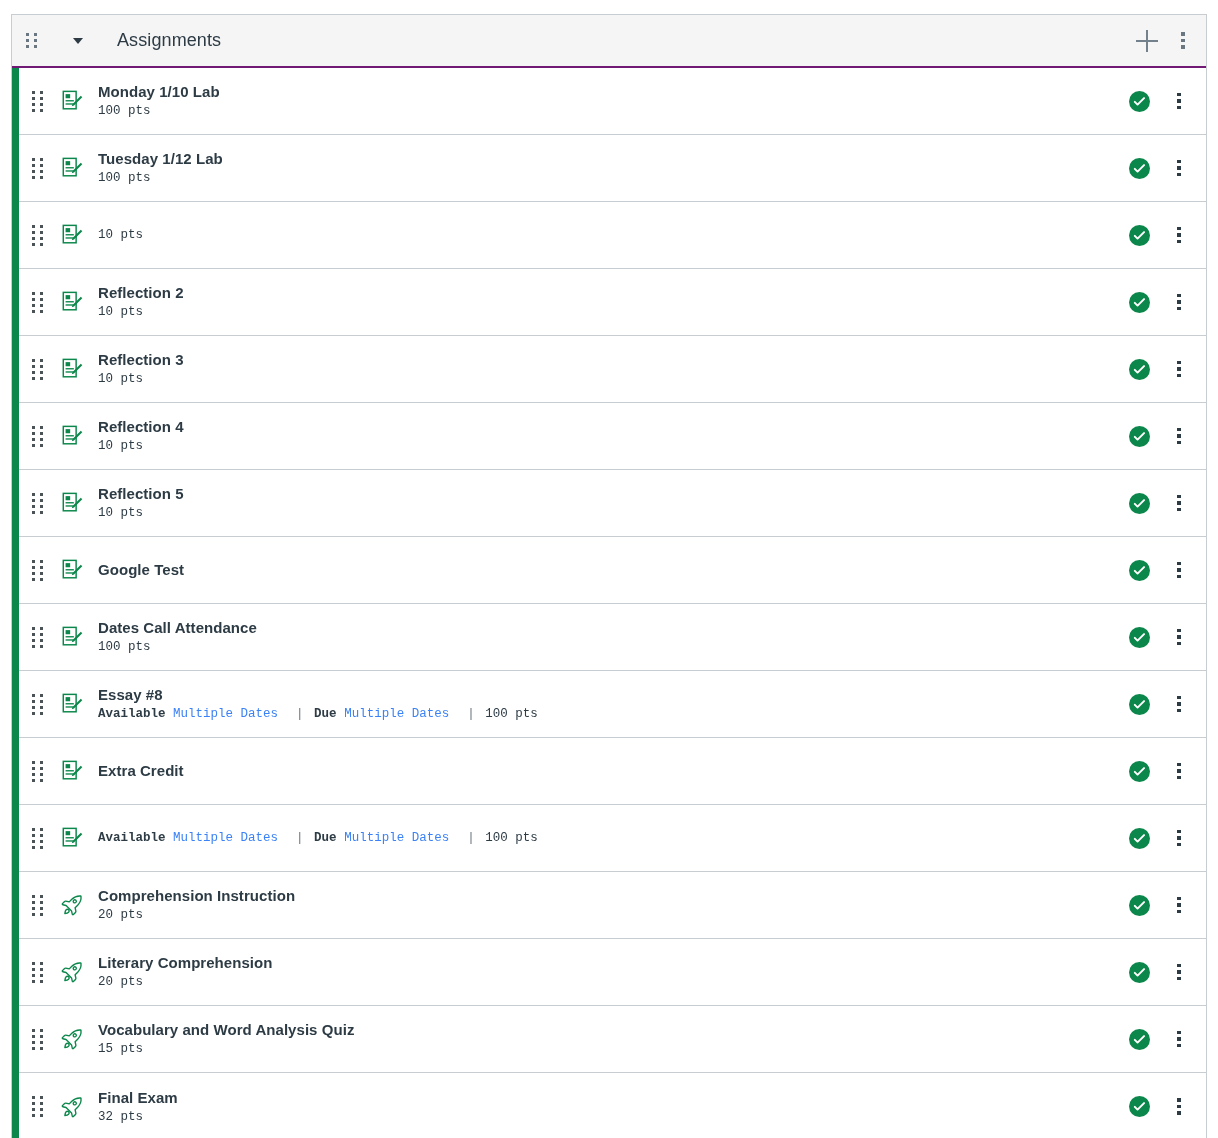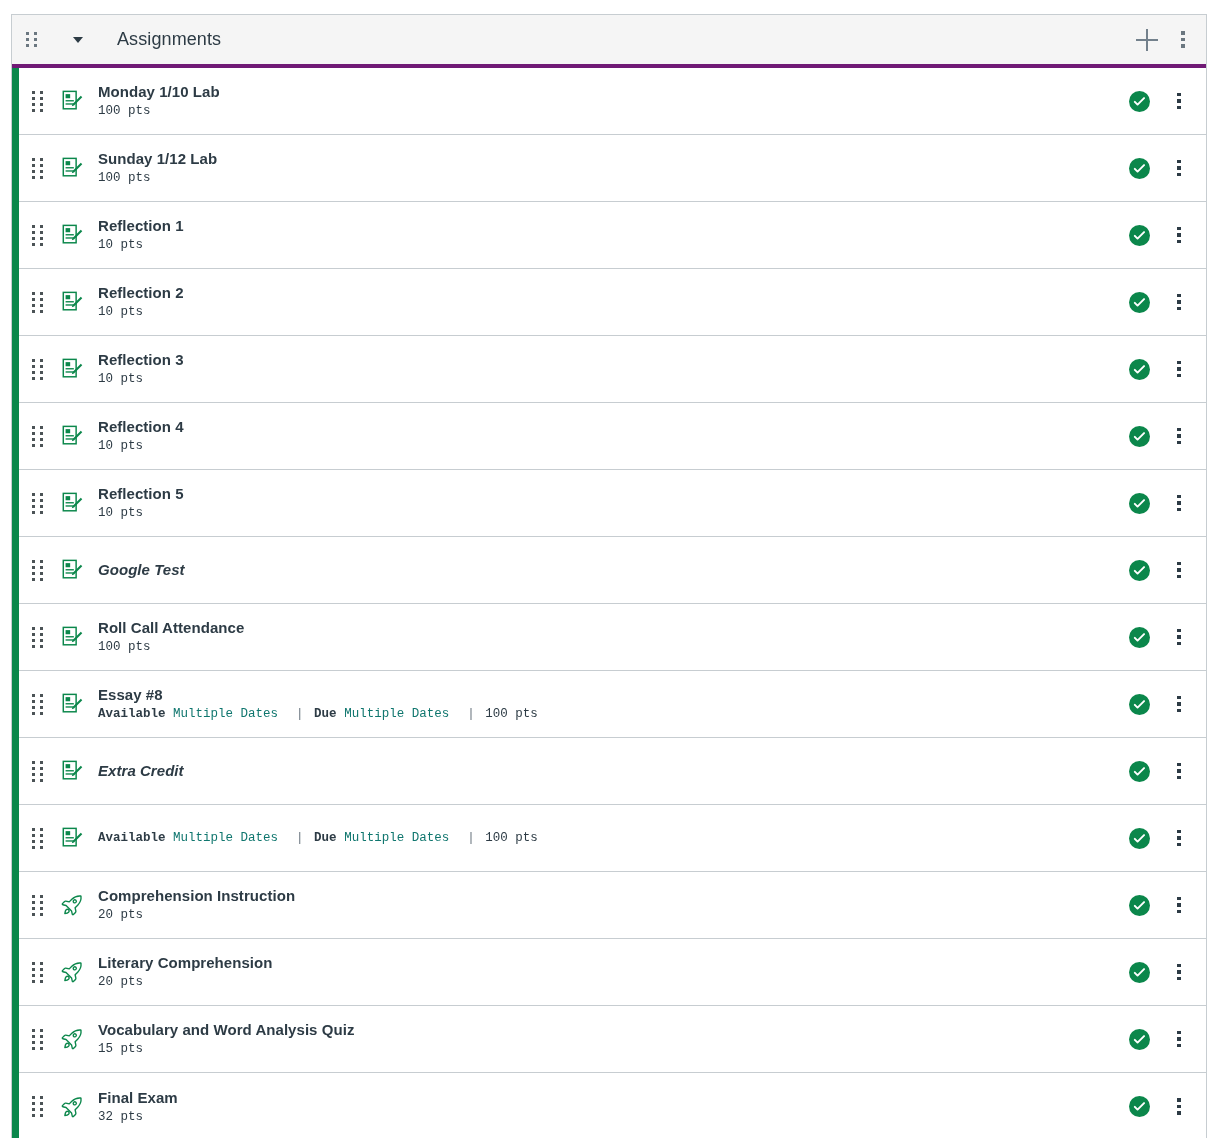--- a/index.html
+++ b/index.html
@@ -23,21 +23,21 @@
     border: 1px solid #c7cdd1;
     background: #ffffff;
   }
 
   
   .ag-header {
     display: flex;
     align-items: center;
     height: 53px;
     background: #f5f5f5;
-    border-bottom: 4px solid #701a75;
+    border-bottom: 2px solid #701a75;
     box-sizing: border-box;
     padding: 0 12px 0 11px;
     gap: 24px;
   }
   .hdr-drag {
     width: 16px;
     display: flex;
     justify-content: center;
     margin-right: 10px;
     cursor: grab;
@@ -170,21 +170,21 @@
     line-height: 18px;
     letter-spacing: .05px;
   }
   .row-meta {
     font-size: 12.5px;
     color: #2d3b45;
     line-height: 15px;
     font-family: Liberation Mono, monospace;
   }
   .row-meta .lbl { font-weight: bold; margin-top: 12px; }
-  .row-meta .lnk { color: #0f766e; }
+  .row-meta .lnk { color: #3b82f6; }
   .row-meta .sep { color: #6b7780; padding: 0 3px; }
 
   .row-right {
     display: flex;
     align-items: center;
     gap: 18px;
     padding-right: 4px;
   }
   .pub-badge {
     width: 21px;
@@ -193,21 +193,21 @@
     background: #0b874b;
     display: flex;
     align-items: center;
     justify-content: center;
     cursor: pointer;
     flex: none;
   }
   .pub-badge svg { display: block; }
 
   
-  .row-main.single { gap: 0; font-style: italic; }
+  .row-main.single { gap: 0; }
 </style>
 </head>
 <body>
 
 <div class="ag-wrapper">
 
   <div class="ag-header">
     <span class="hdr-drag">
       <span class="dots-2x3">
           <i></i>
@@ -286,21 +286,21 @@
         <span class="row-icon">
           <svg width="22" height="22" viewBox="0 0 24 24" aria-hidden="true">
             <rect x="2.5" y="1.5" width="14" height="19" fill="none" stroke="#0b874b" stroke-width="1.6"></rect>
             <rect x="5" y="4.5" width="5" height="4.5" fill="#0b874b"></rect>
             <rect x="5" y="11" width="9" height="1.5" fill="#0b874b"></rect>
             <rect x="5" y="14.5" width="9" height="1.5" fill="#0b874b"></rect>
             <path d="M21.6 6.2l1.6 1.6-9 9-2.4.8.8-2.4z" fill="#0b874b"></path>
           </svg>
         </span>
         <div class="row-main">
-          <a class="row-title">Sunday 1/12 Lab</a>
+          <a class="row-title">Tuesday 1/12 Lab</a>
           <div class="row-meta"><span>100 pts</span></div>
         </div>
         <div class="row-right">
           <span class="pub-badge" title="Published">
             <svg width="13" height="13" viewBox="0 0 16 16" aria-hidden="true">
               <path d="M2.2 8.4l3.4 3.4 8-8" fill="none" stroke="#ffffff" stroke-width="2.4" stroke-linecap="round" stroke-linejoin="round"></path>
             </svg>
           </span>
           <span class="kebab dark">
             <i></i>
@@ -325,21 +325,20 @@
         <span class="row-icon">
           <svg width="22" height="22" viewBox="0 0 24 24" aria-hidden="true">
             <rect x="2.5" y="1.5" width="14" height="19" fill="none" stroke="#0b874b" stroke-width="1.6"></rect>
             <rect x="5" y="4.5" width="5" height="4.5" fill="#0b874b"></rect>
             <rect x="5" y="11" width="9" height="1.5" fill="#0b874b"></rect>
             <rect x="5" y="14.5" width="9" height="1.5" fill="#0b874b"></rect>
             <path d="M21.6 6.2l1.6 1.6-9 9-2.4.8.8-2.4z" fill="#0b874b"></path>
           </svg>
         </span>
         <div class="row-main">
-          <a class="row-title">Reflection 1</a>
           <div class="row-meta"><span>10 pts</span></div>
         </div>
         <div class="row-right">
           <span class="pub-badge" title="Published">
             <svg width="13" height="13" viewBox="0 0 16 16" aria-hidden="true">
               <path d="M2.2 8.4l3.4 3.4 8-8" fill="none" stroke="#ffffff" stroke-width="2.4" stroke-linecap="round" stroke-linejoin="round"></path>
             </svg>
           </span>
           <span class="kebab dark">
             <i></i>
@@ -558,21 +557,21 @@
         <span class="row-icon">
           <svg width="22" height="22" viewBox="0 0 24 24" aria-hidden="true">
             <rect x="2.5" y="1.5" width="14" height="19" fill="none" stroke="#0b874b" stroke-width="1.6"></rect>
             <rect x="5" y="4.5" width="5" height="4.5" fill="#0b874b"></rect>
             <rect x="5" y="11" width="9" height="1.5" fill="#0b874b"></rect>
             <rect x="5" y="14.5" width="9" height="1.5" fill="#0b874b"></rect>
             <path d="M21.6 6.2l1.6 1.6-9 9-2.4.8.8-2.4z" fill="#0b874b"></path>
           </svg>
         </span>
         <div class="row-main">
-          <a class="row-title">Roll Call Attendance</a>
+          <a class="row-title">Dates Call Attendance</a>
           <div class="row-meta"><span>100 pts</span></div>
         </div>
         <div class="row-right">
           <span class="pub-badge" title="Published">
             <svg width="13" height="13" viewBox="0 0 16 16" aria-hidden="true">
               <path d="M2.2 8.4l3.4 3.4 8-8" fill="none" stroke="#ffffff" stroke-width="2.4" stroke-linecap="round" stroke-linejoin="round"></path>
             </svg>
           </span>
           <span class="kebab dark">
             <i></i>

